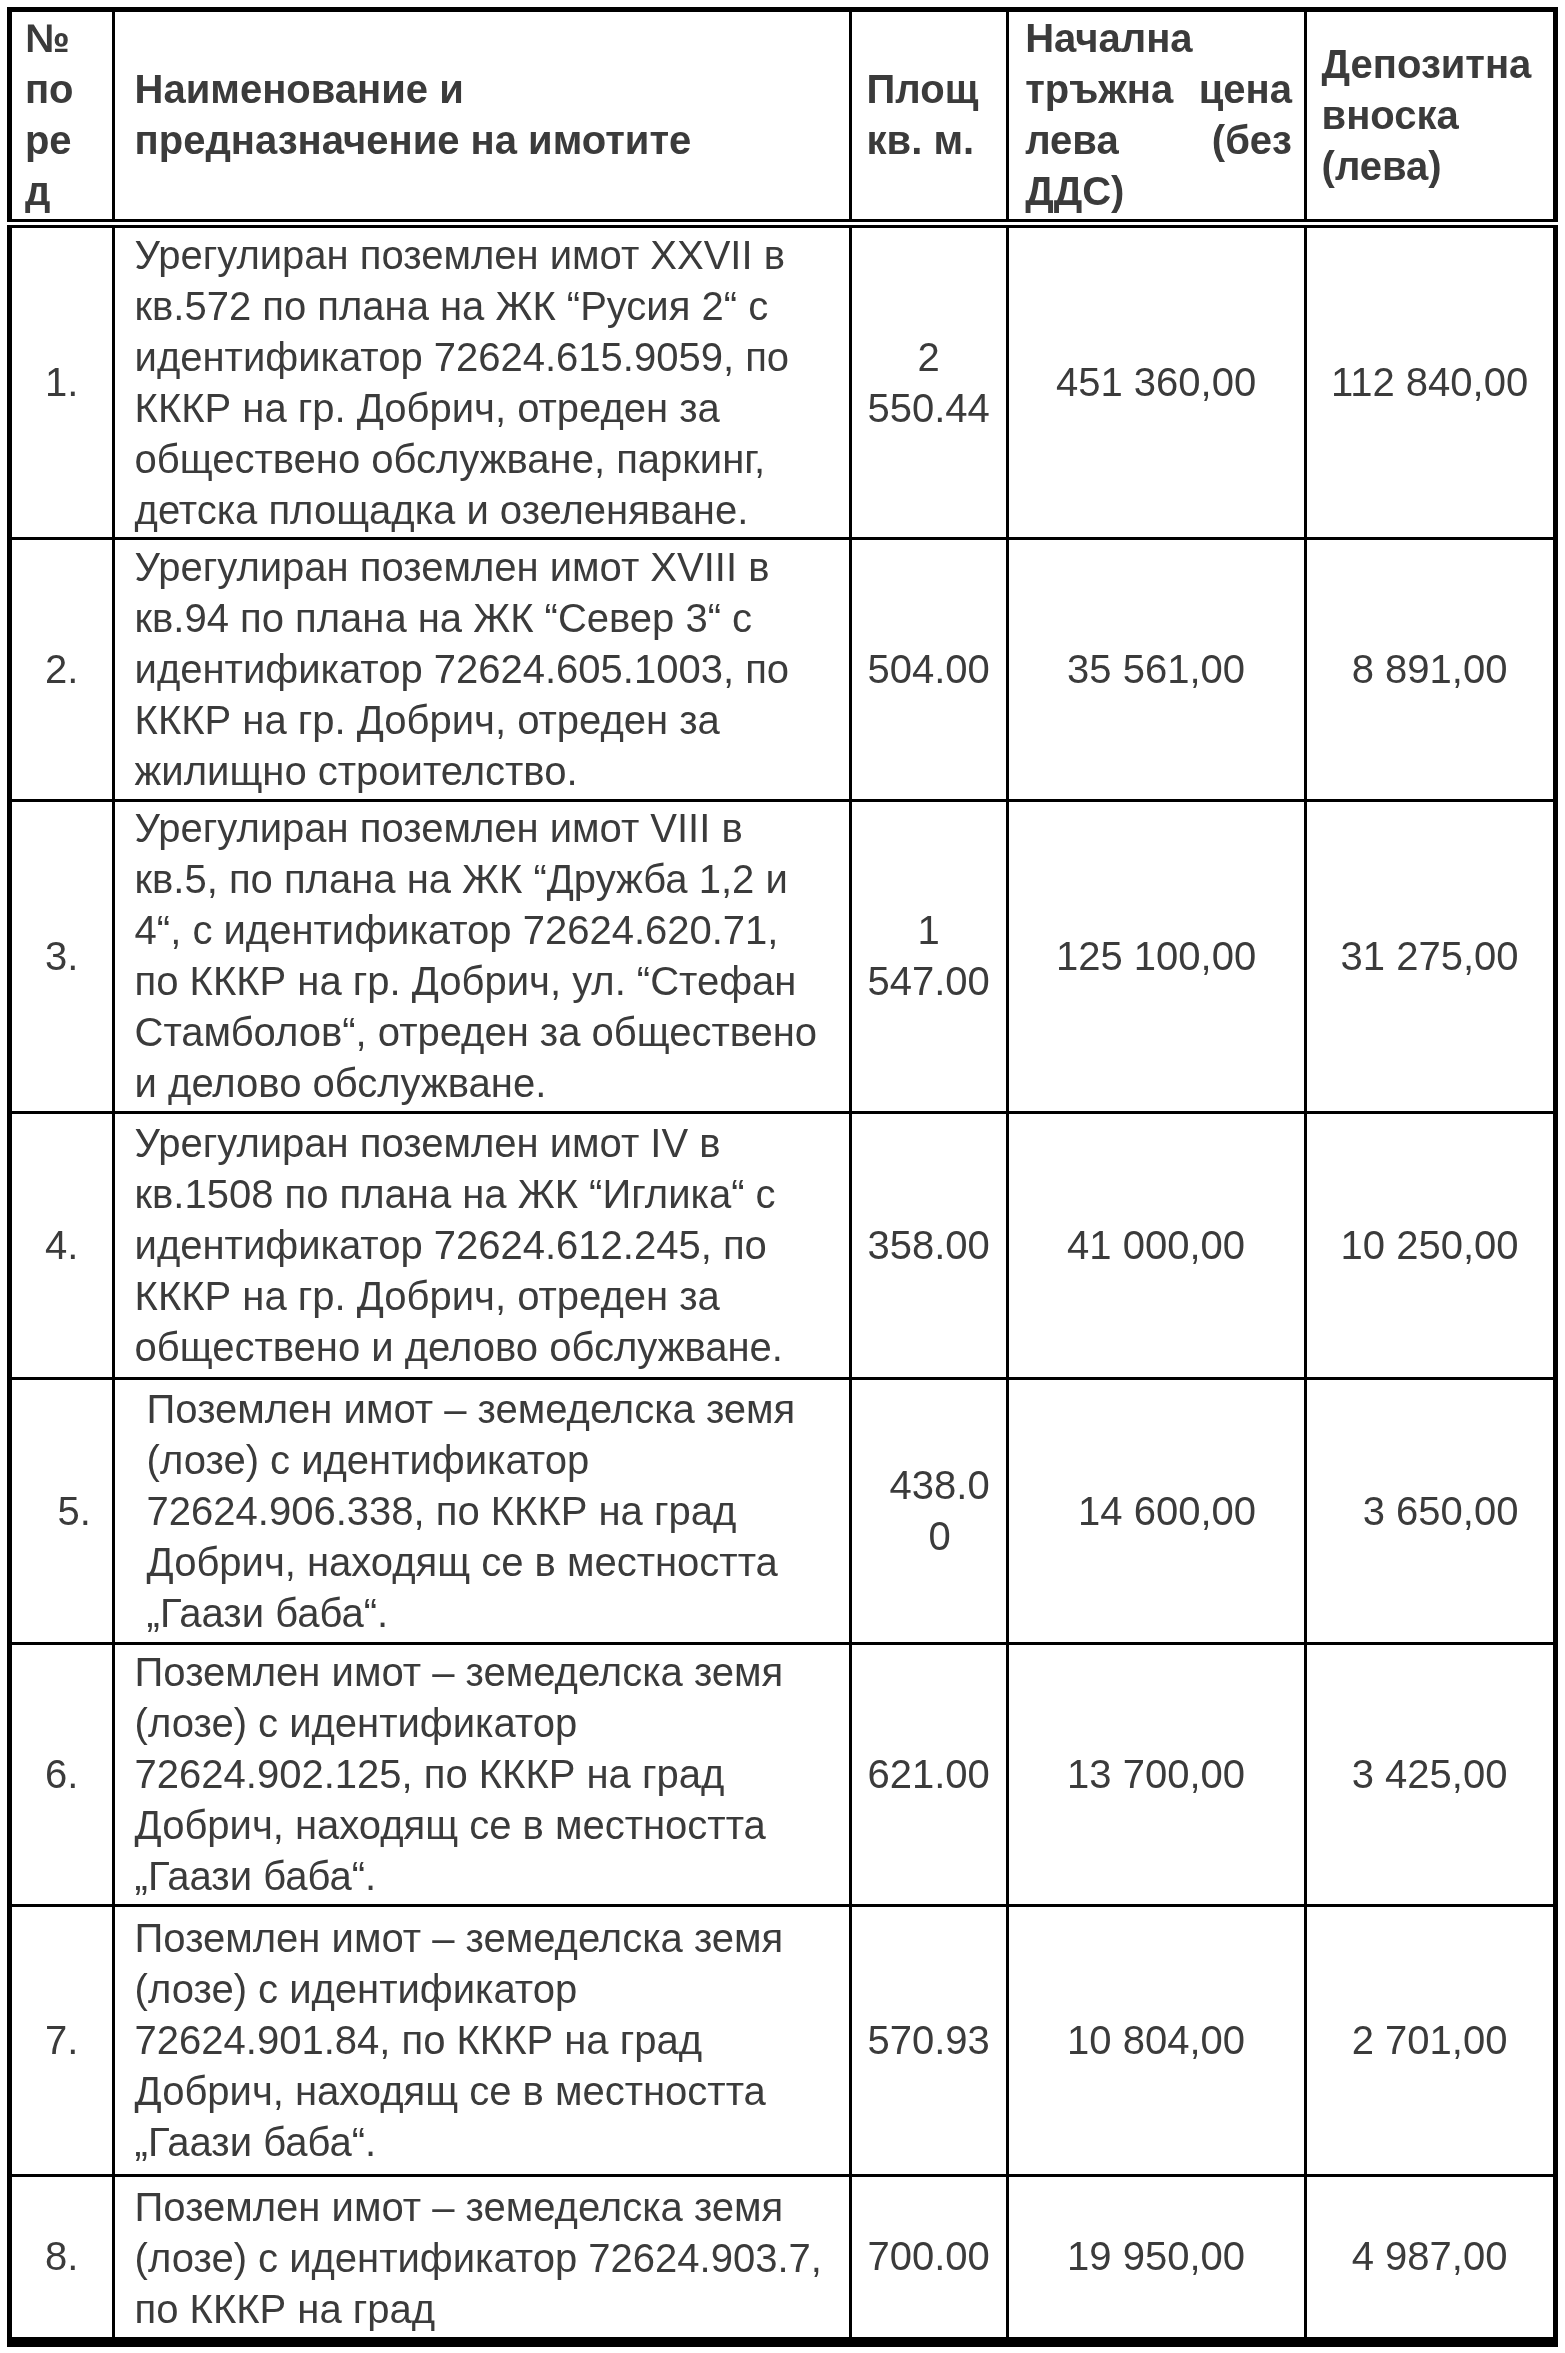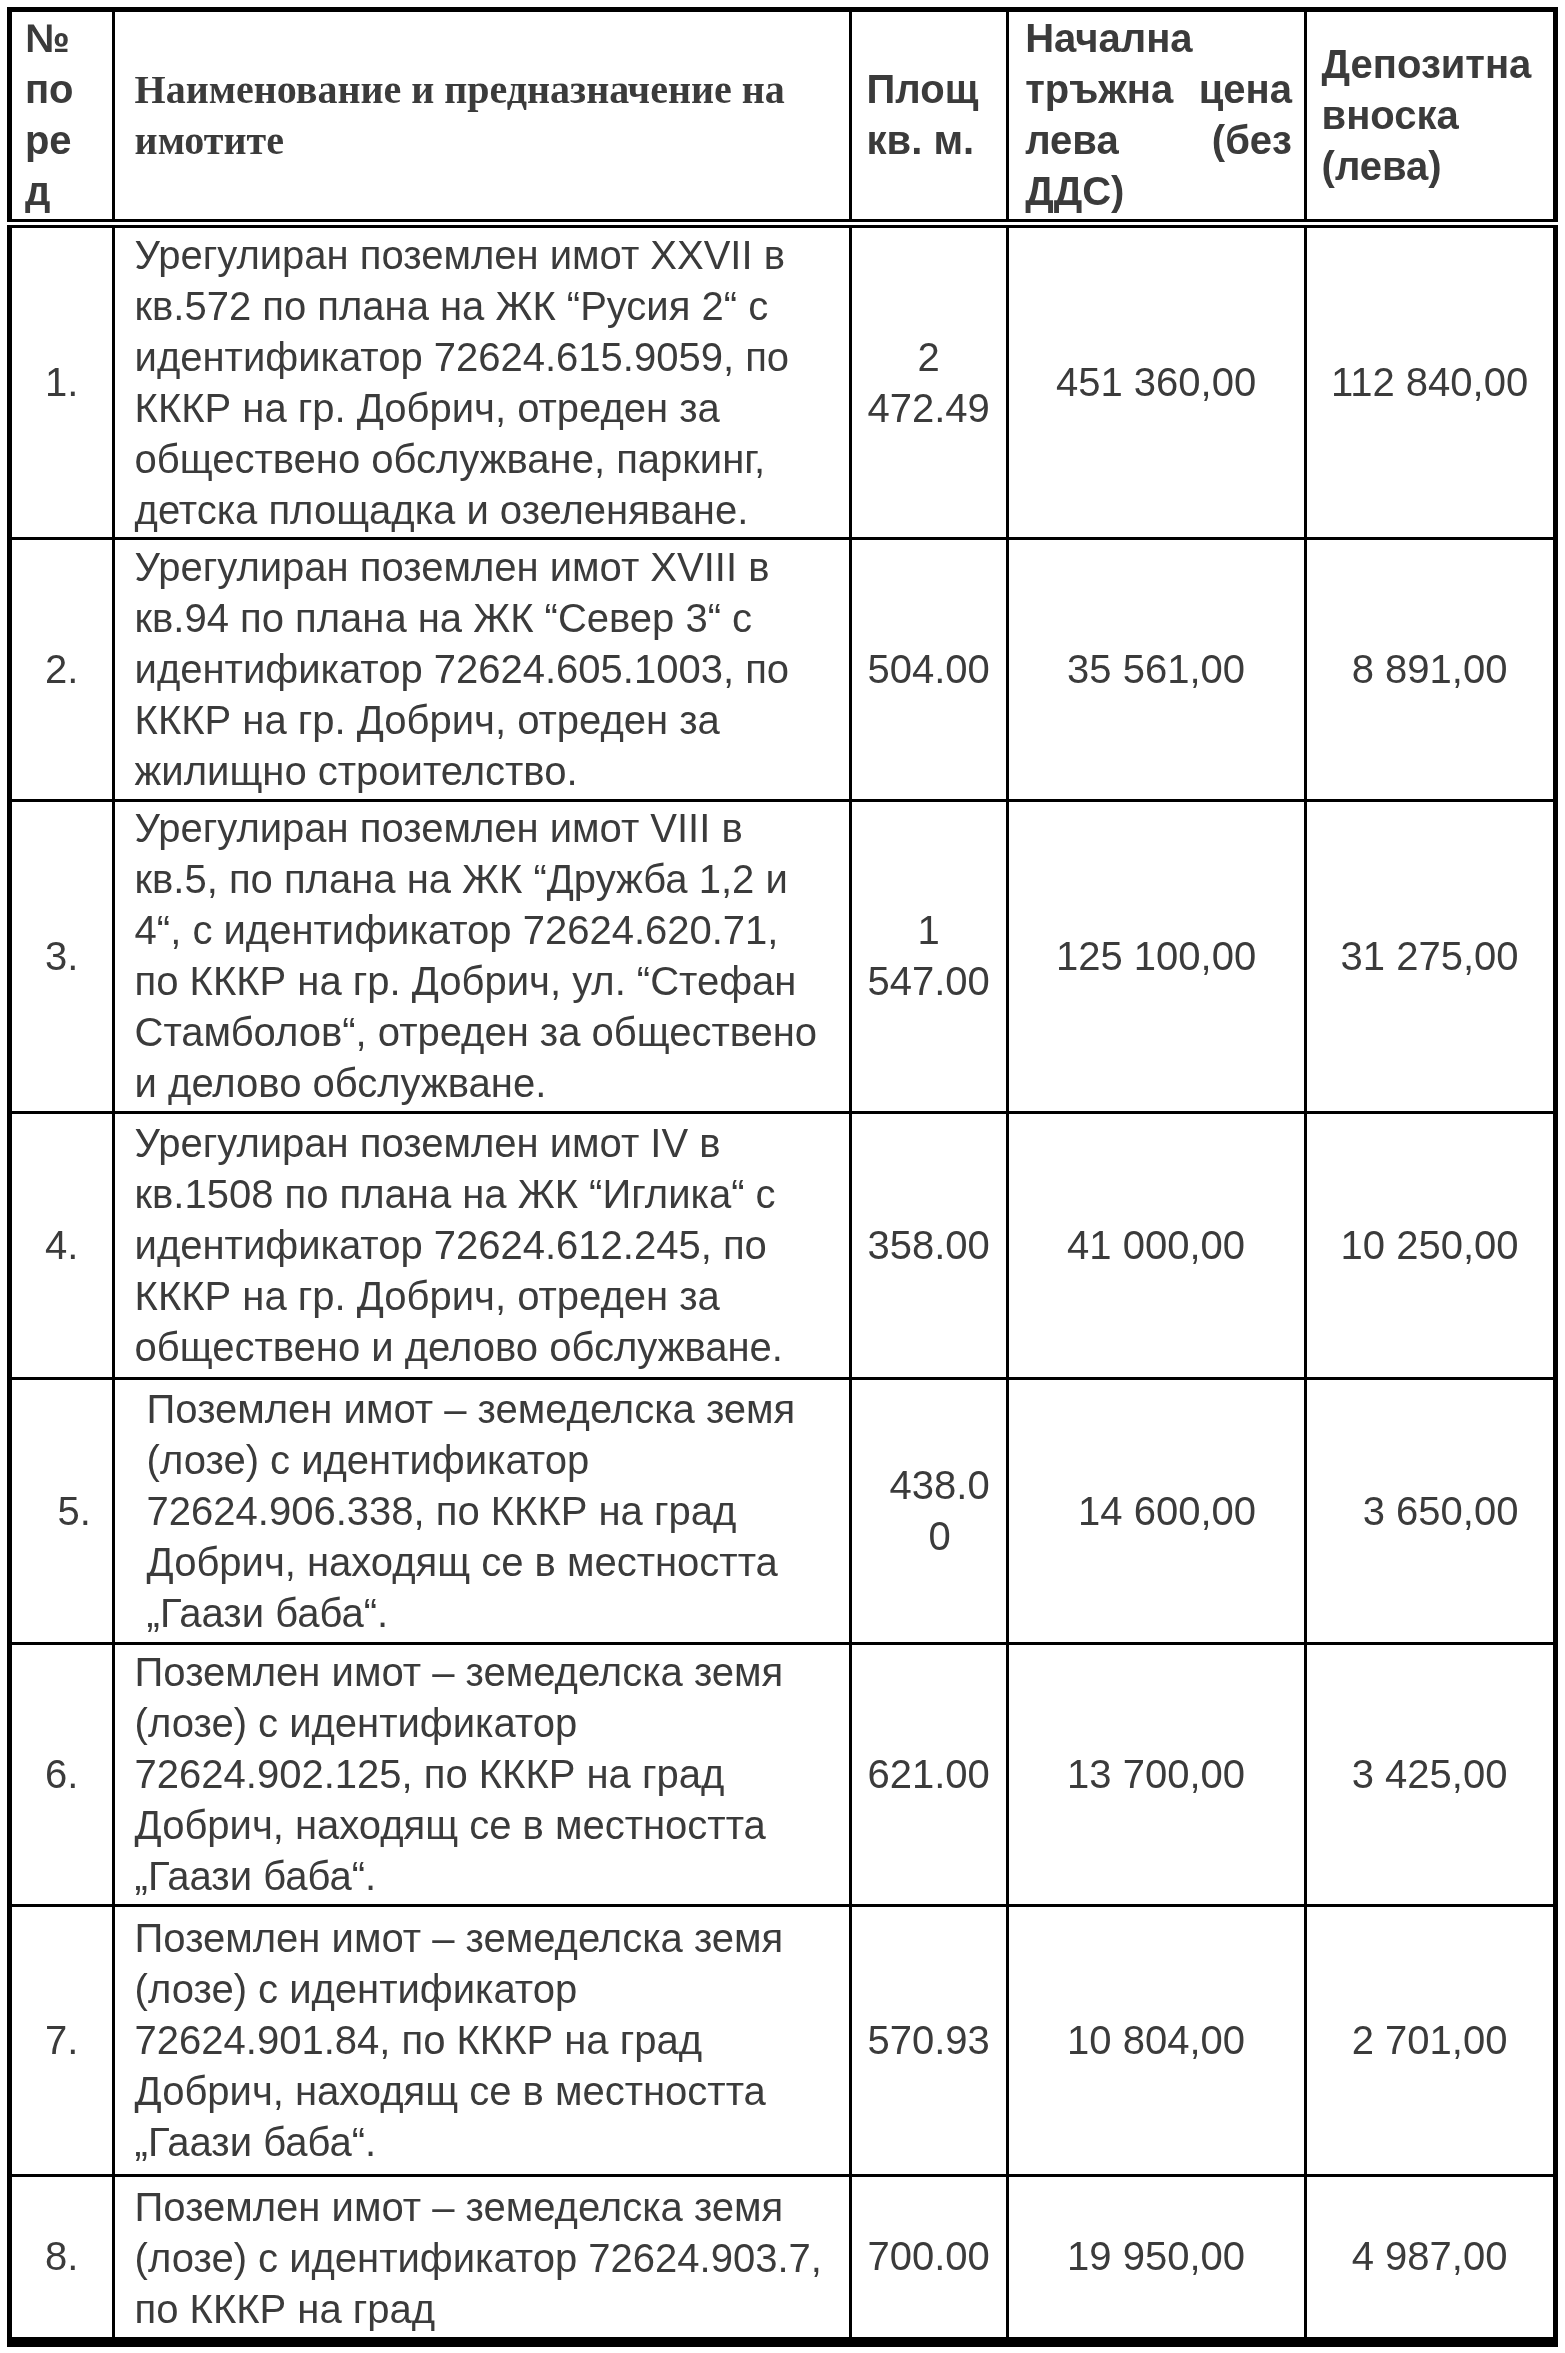--- a/index.html
+++ b/index.html
@@ -28,21 +28,21 @@
     overflow: hidden;
     word-wrap: break-word;
   }
   thead th {
     border-bottom: 9px double #000000;
     font-weight: bold;
     text-align: left;
     height: 207px;
   }
   th.h-num     { padding: 1.7px 20px 1.7px 13.3px; }
-  th.h-name    { padding: 1.7px 50px 1.7px 20px; font-family: Liberation Serif, serif; }
+  th.h-name    { padding: 1.7px 50px 1.7px 20px; }
   th.h-area    { padding: 1.7px 10px 1.7px 15px; }
   th.h-price   { padding: 1.7px 11.6px 1.7px 16.6px; text-align: justify; }
   th.h-deposit { padding: 1.7px 10px 1.7px 15px; }
 
   td.c-num     { text-align: center; padding: 1.7px 6.6px; }
   td.c-name    { text-align: left; }
   td.c-area, td.c-price, td.c-deposit { text-align: center; padding: 1.7px 10px; }
 
   tr.r1 td { height: 308px; }
   tr.r2 td { height: 260px; }
@@ -71,21 +71,21 @@
       <th class="h-name">Наименование и предназначение на имотите</th>
       <th class="h-area">Площ кв. м.</th>
       <th class="h-price">Начална тръжна цена лева (без ДДС)</th>
       <th class="h-deposit">Депозитна вноска (лева)</th>
     </tr>
   </thead>
   <tbody>
     <tr class="r1">
       <td class="c-num">1.</td>
       <td class="c-name">Урегулиран поземлен имот XXVII в кв.572 по плана на ЖК “Русия 2“ с идентификатор 72624.615.9059, по КККР на гр. Добрич, отреден за обществено обслужване, паркинг, детска площадка и озеленяване.</td>
-      <td class="c-area">2 472.49</td>
+      <td class="c-area">2 550.44</td>
       <td class="c-price">451 360,00</td>
       <td class="c-deposit">112 840,00</td>
     </tr>
     <tr class="r2">
       <td class="c-num">2.</td>
       <td class="c-name">Урегулиран поземлен имот XVIII в кв.94 по плана на ЖК “Север 3“ с идентификатор 72624.605.1003, по КККР на гр. Добрич, отреден за жилищно строителство.</td>
       <td class="c-area">504.00</td>
       <td class="c-price">35 561,00</td>
       <td class="c-deposit">8 891,00</td>
     </tr>

